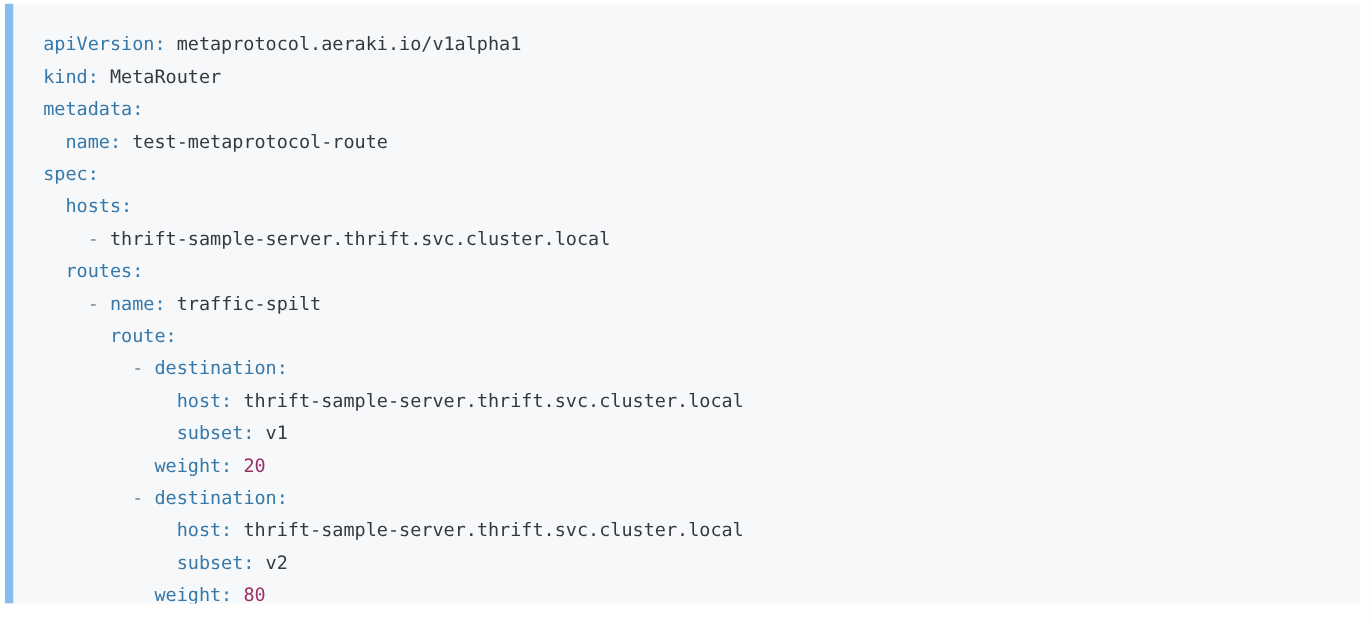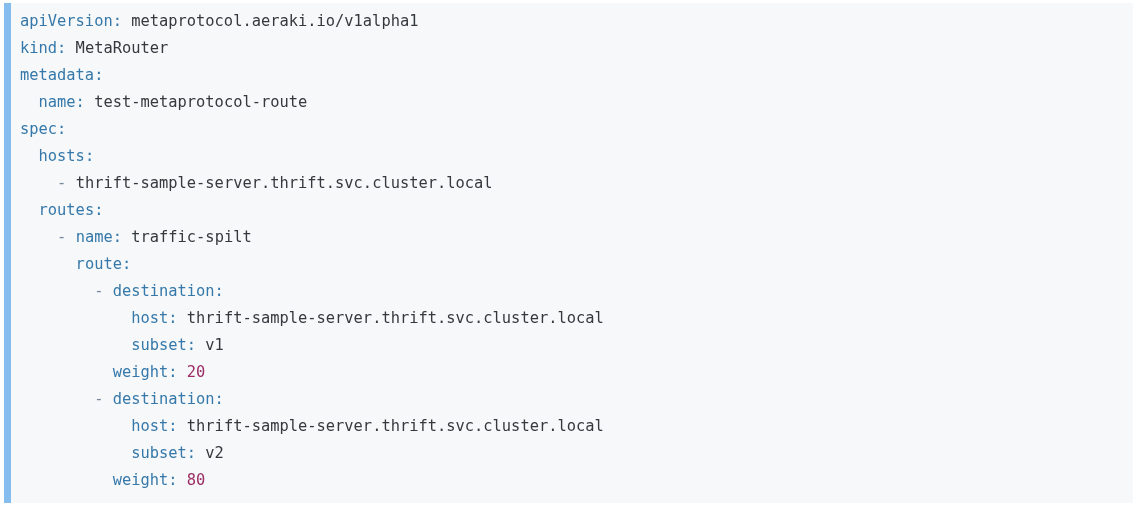--- a/index.html
+++ b/index.html
@@ -32,21 +32,21 @@
   }
   .accent-bar {
     position: absolute;
     left: 0;
     top: 0;
     width: 7px;
     height: 100%;
     background: var(--accent);
   }
   pre.code-pre {
-    margin: 0;
+    margin: 16px;
     padding: 5px 10px 5px 16px; 
     font-family: inherit;
   }
   code.code-body { font-family: inherit; display: block; }
   .code-line {
     white-space: pre;
     font-size: 15.4px;
     line-height: 27px;
     height: 27px;
     color: var(--tok-val);

